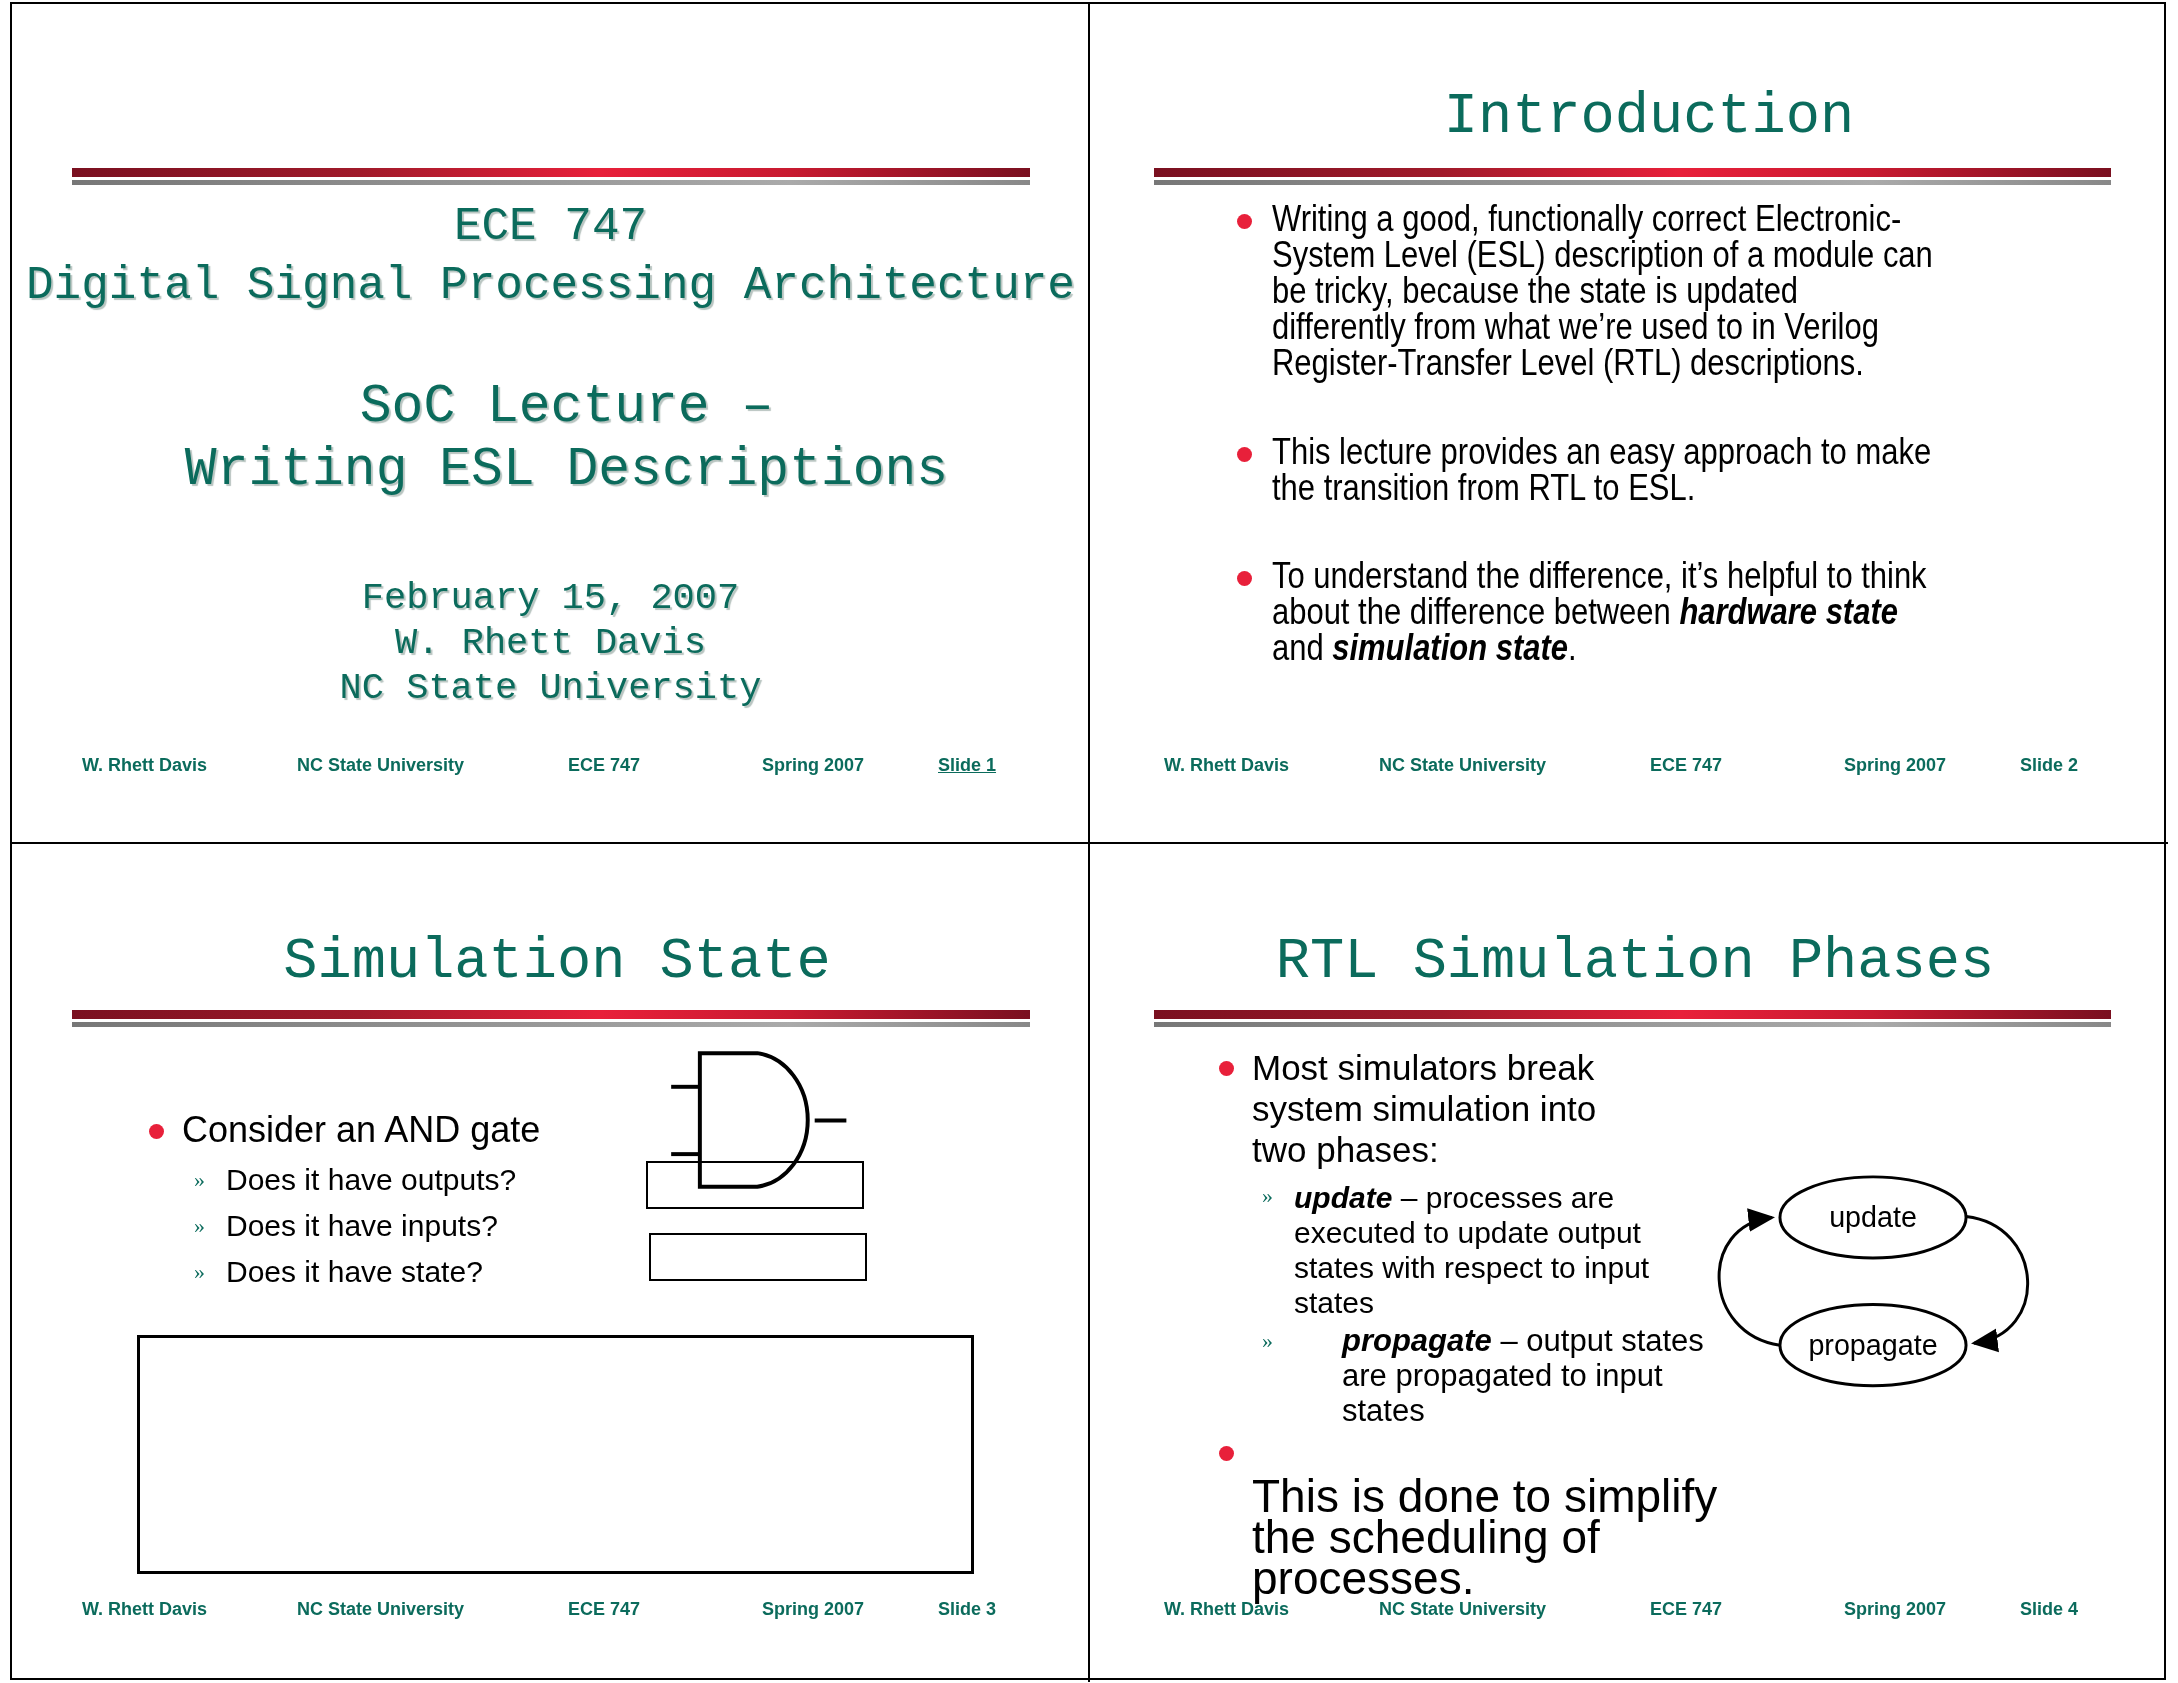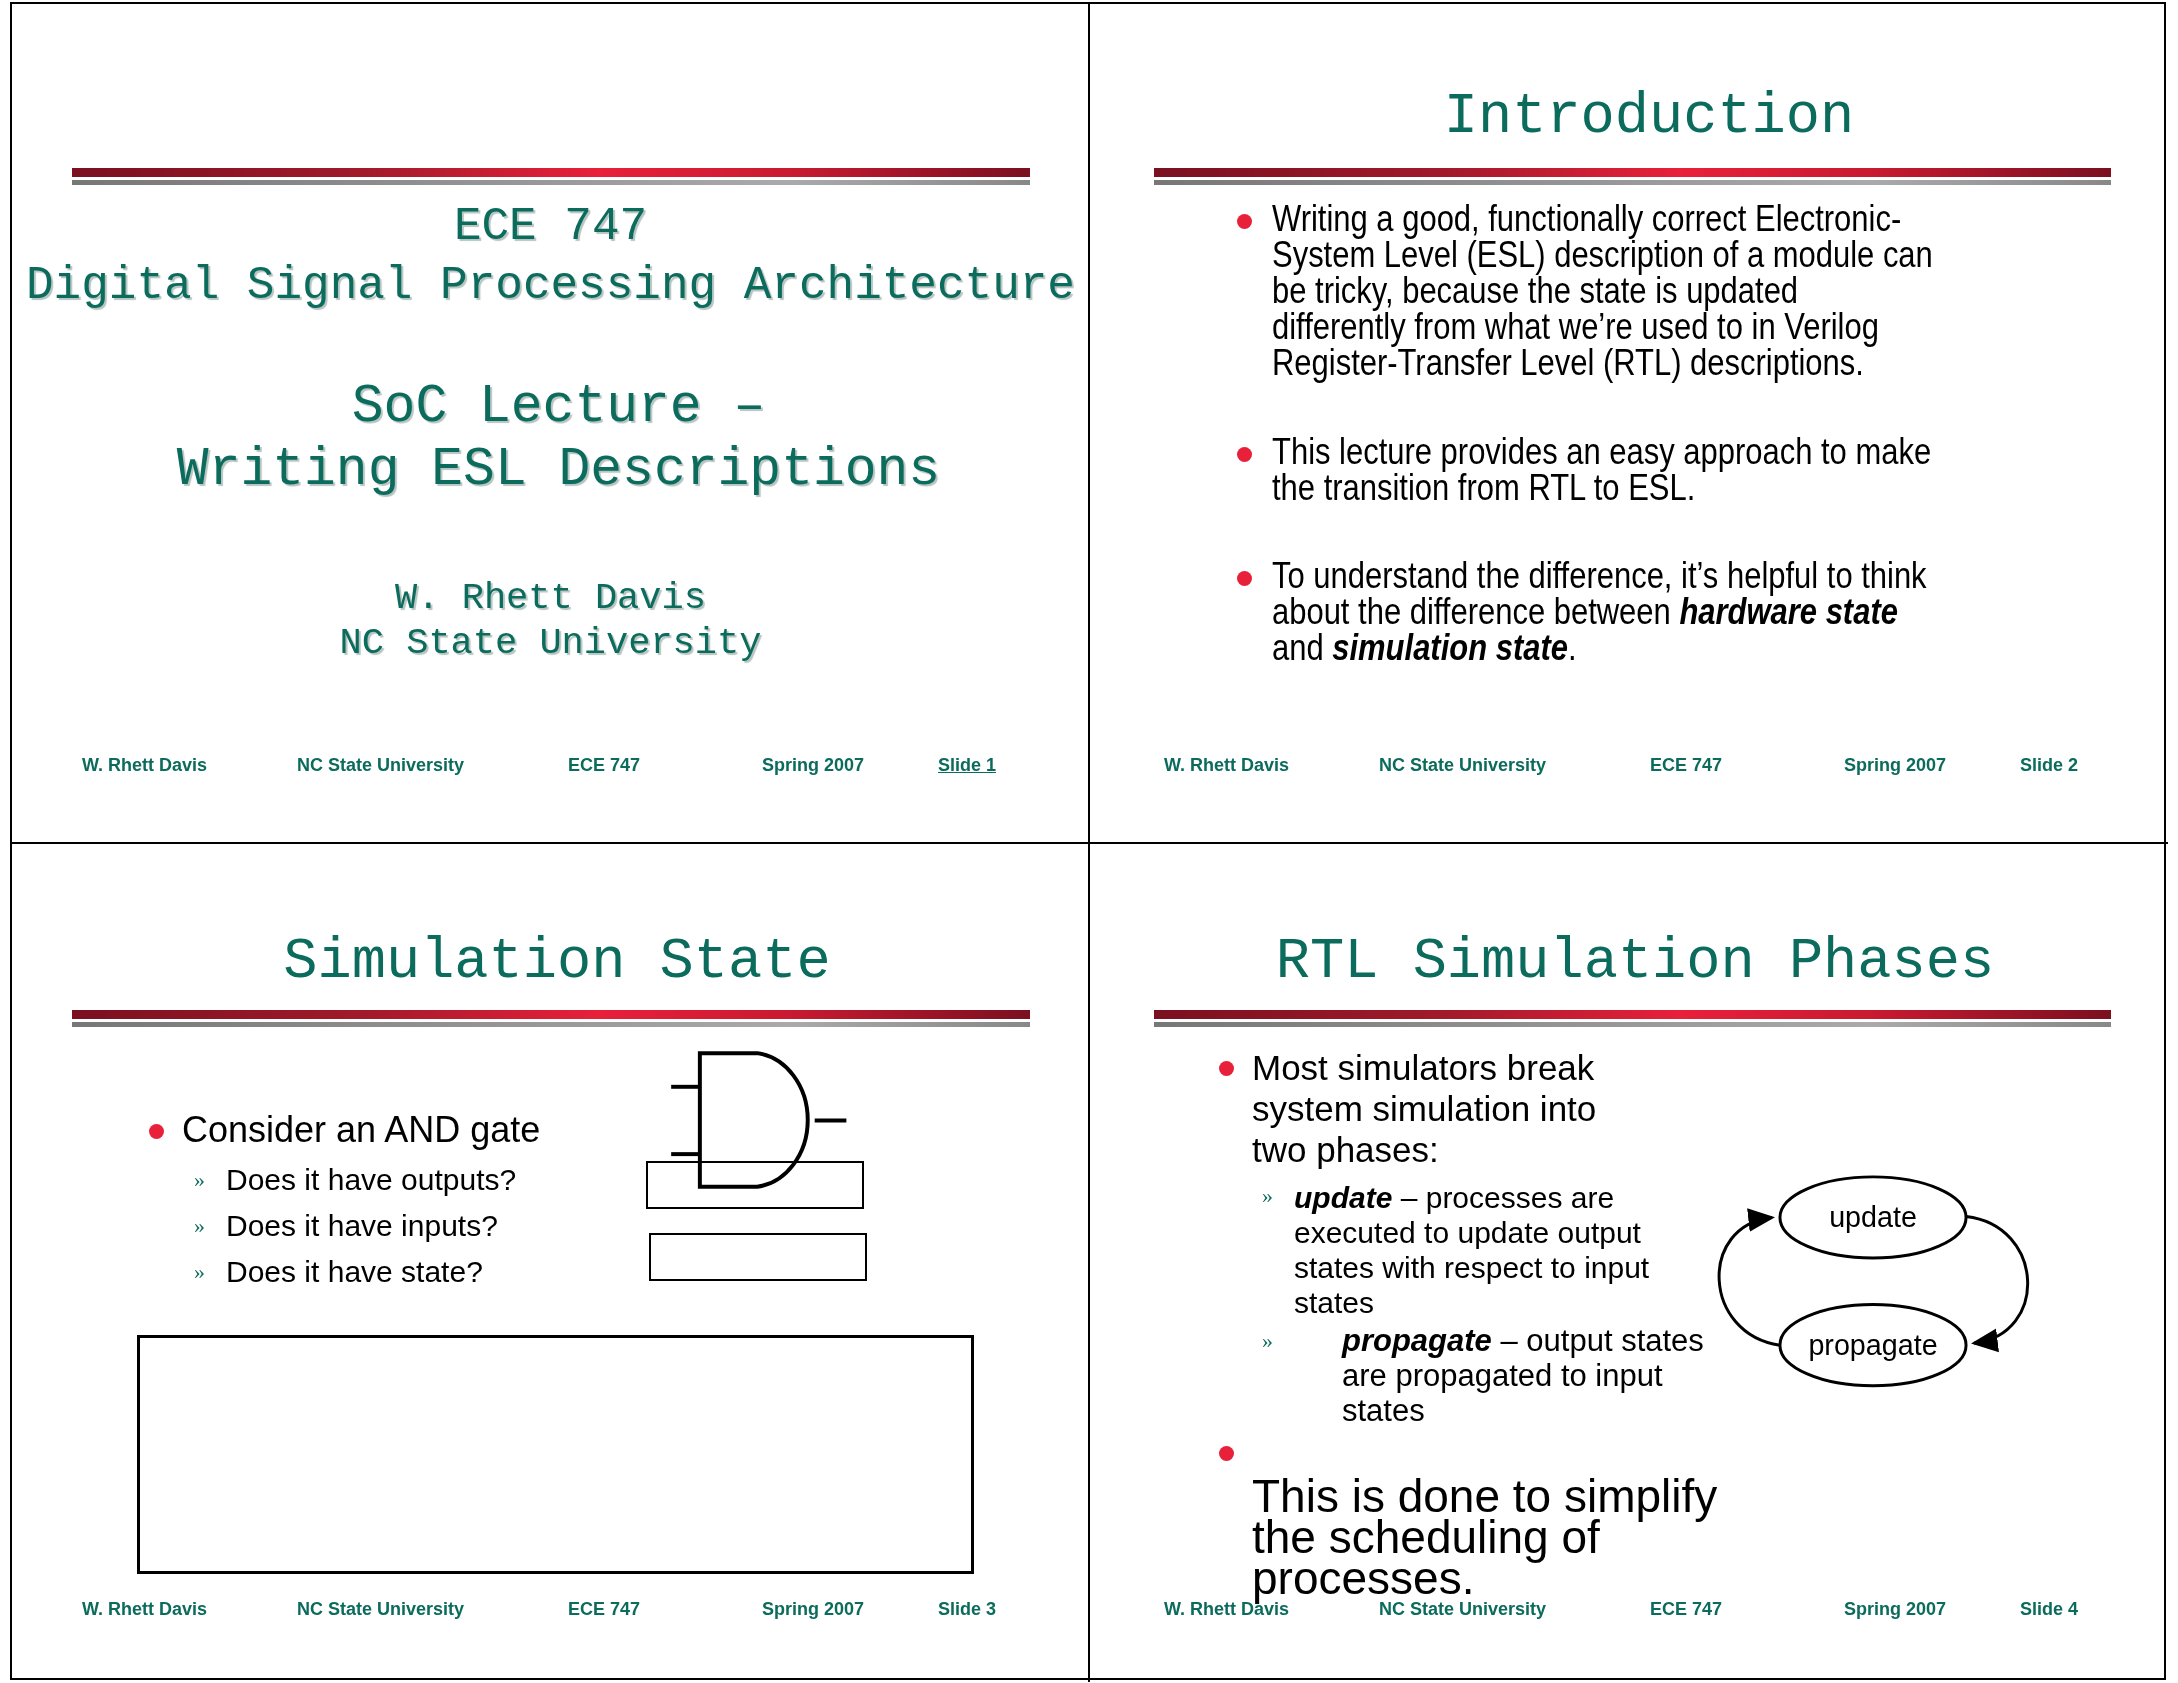--- a/index.html
+++ b/index.html
@@ -30,25 +30,26 @@
 <div class="hdiv"></div>
 
 <div class="slide" style="left:0;top:0;">
   <div class="bar-red" style="left:72px;top:168px;width:958px;"></div>
   <div class="bar-gray" style="left:72px;top:180px;width:958px;"></div>
 
   <div class="abs serif shadow center" style="left:0;width:1101px;top:198px;font-size:46px;line-height:59px;">
     <div>ECE 747</div>
     <div>Digital Signal Processing Architecture</div>
   </div>
-  <div class="abs serif shadow center" style="left:8px;width:1101px;top:376px;font-size:53px;line-height:63px;">
+  <div class="abs serif shadow center" style="left:16px;width:1101px;top:376px;font-size:53px;line-height:63px;">
     <div>SoC Lecture –</div>
     <div>Writing ESL Descriptions</div>
   </div>
   <div class="abs serif shadow center" style="left:0;width:1101px;top:576px;font-size:37px;line-height:45px;">
+    <div>February 15, 2007</div>
     <div>W. Rhett Davis</div>
     <div>NC State University</div>
   </div>
 
   <div class="footer" style="left:82px;top:755px;">W. Rhett Davis</div>
   <div class="footer" style="left:297px;top:755px;">NC State University</div>
   <div class="footer" style="left:568px;top:755px;">ECE 747</div>
   <div class="footer" style="left:762px;top:755px;">Spring 2007</div>
   <div class="footer" style="left:938px;top:755px;text-decoration:underline;">Slide 1</div>
 </div>

